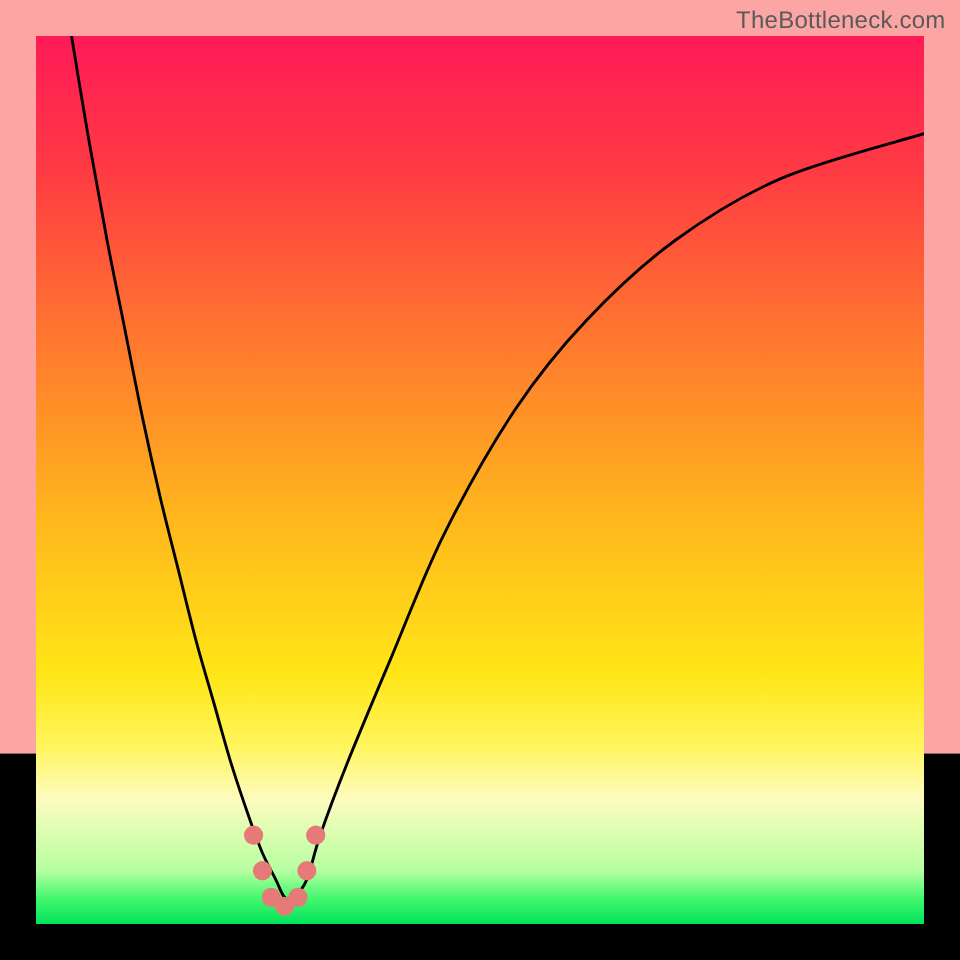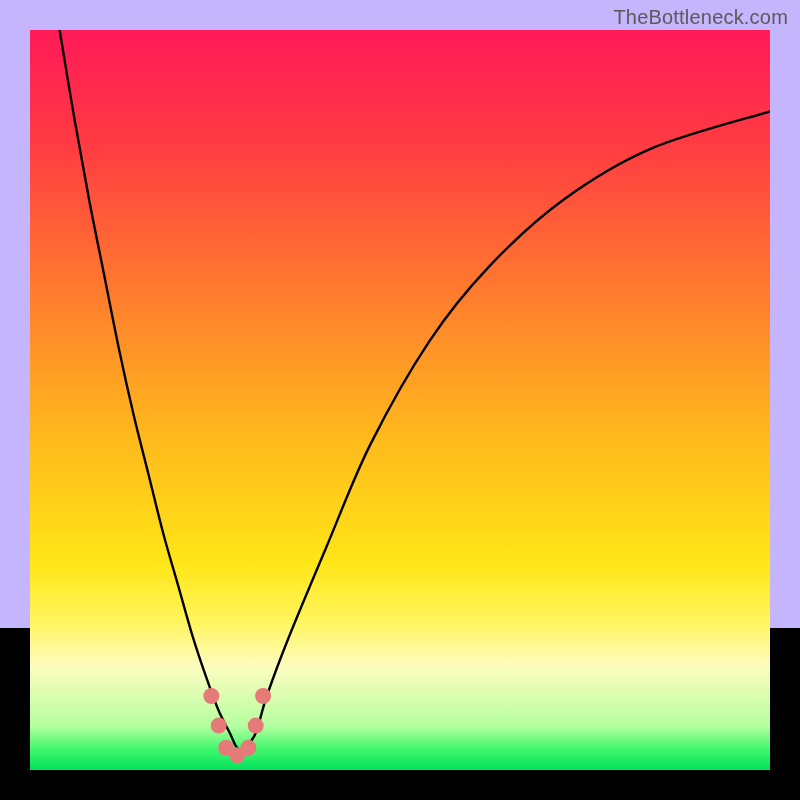--- a/index.html
+++ b/index.html
@@ -8,21 +8,21 @@
     width: 800px;
     height: 800px;
     overflow: hidden;
     background: #000;
     font-family: Arial, Helvetica, sans-serif;
   }
   .frame {
     position: relative;
     width: 800px;
     height: 628px;
-    background: #c4b5fd;
+    background: #fca5a5;
   }
   .plot-area {
     position: absolute;
     left: 30px;
     top: 30px;
     width: 740px;
     height: 740px;
     overflow: hidden;
   }
   .gradient {

